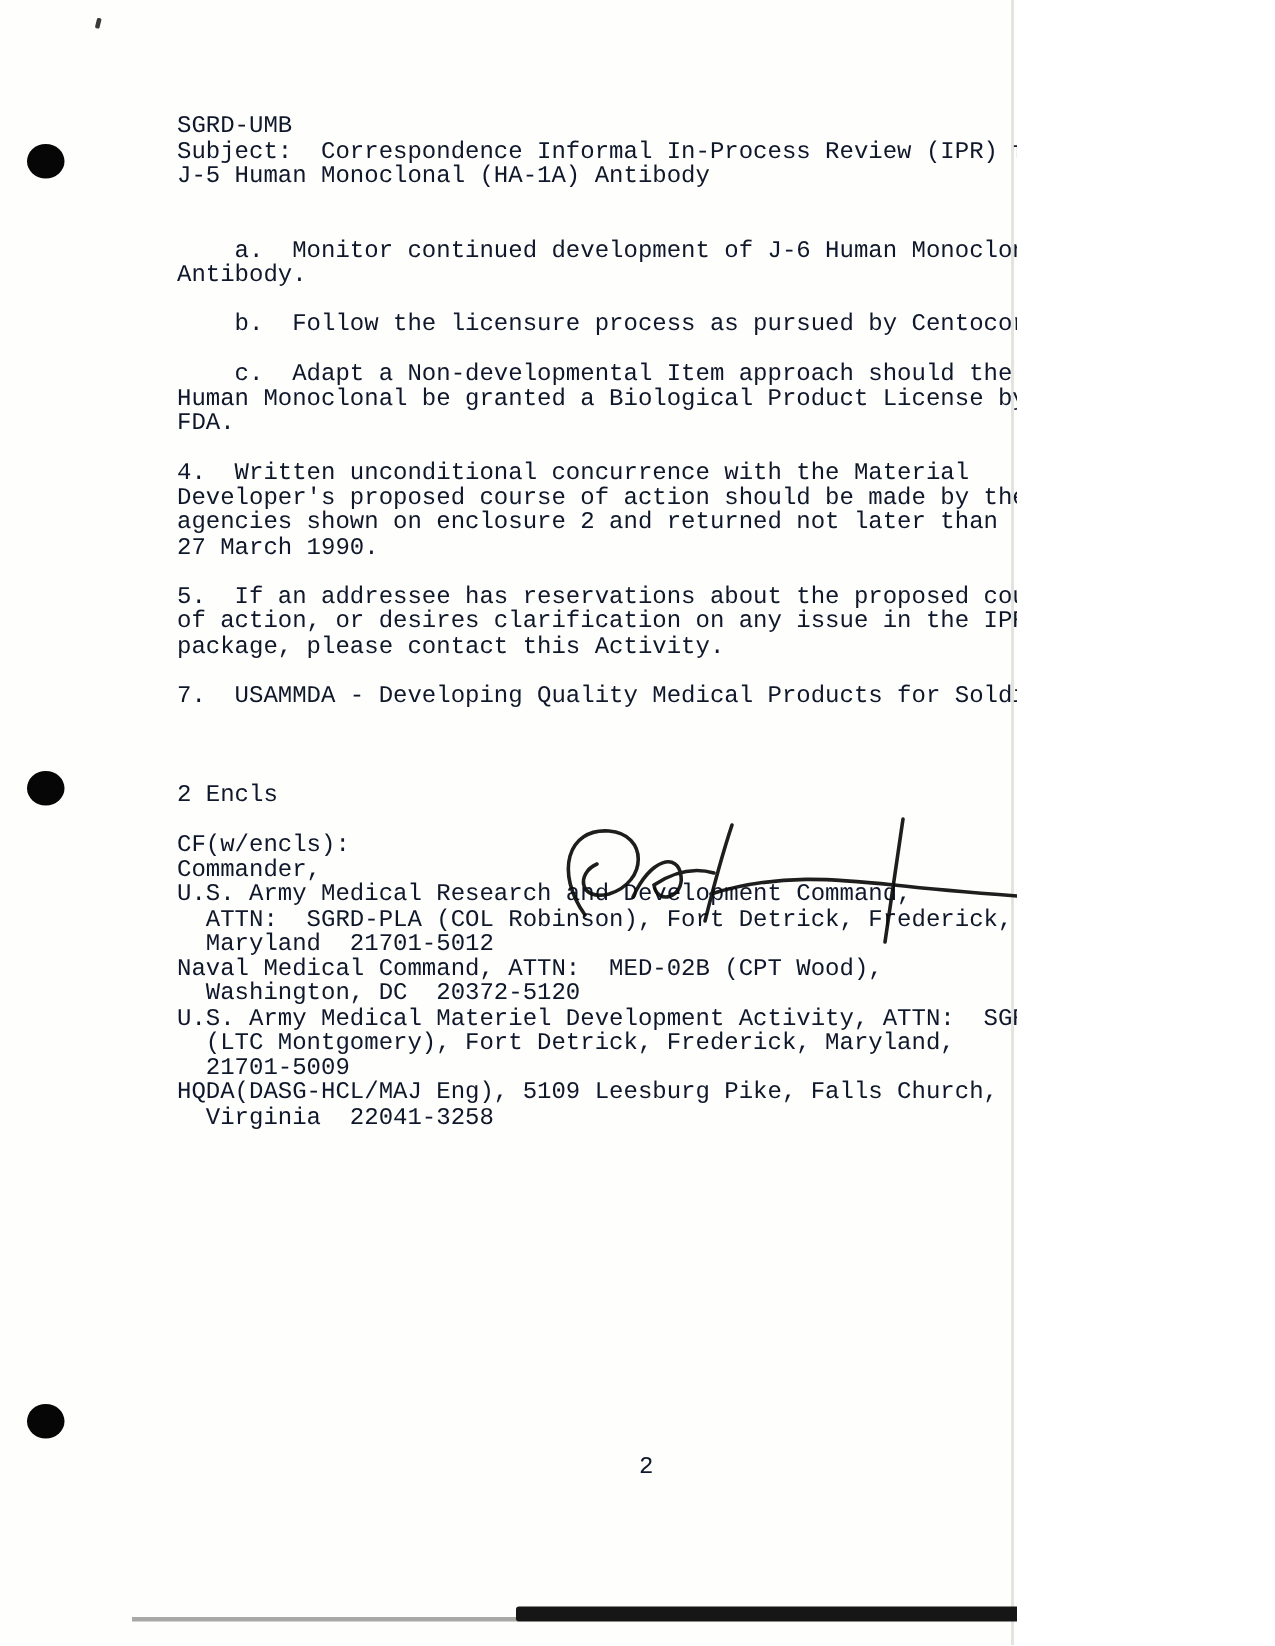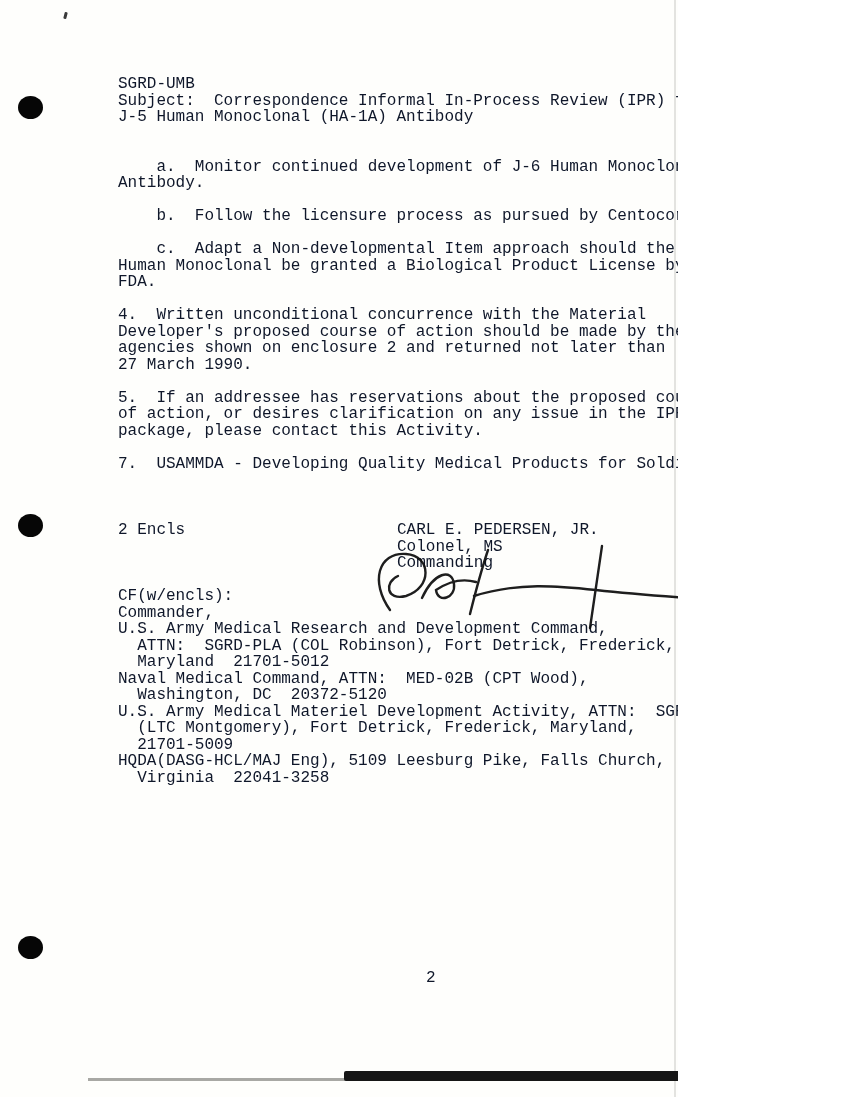--- a/index.html
+++ b/index.html
@@ -27,21 +27,21 @@
     position: absolute; left: 64px; top: 12px; width: 3px; height: 7px;
     background: #3a3a3a; transform: rotate(14deg); border-radius: 1px;
   }
   .content {
     position: absolute; left: 118px; top: 76px; width: 680px;
     font-size: 16px; line-height: 16.5px;
     letter-spacing: 0;
   }
   .blk { white-space: pre; margin: 0 0 16.5px 0; }
   .blk.after-header { margin-bottom: 33px; }
-  .sig-row { display: flex; margin-top: 50px; margin-bottom: 16.5px; gap: 12px; }
+  .sig-row { display: flex; margin-top: 50px; margin-bottom: 16.5px; }
   .encl { width: 267px; white-space: pre; }
   .sig-block { white-space: pre; }
   .signature-svg {
     position: absolute; left: 358px; top: 538px; width: 445px; height: 100px;
     pointer-events: none;
   }
   .page-number {
     position: absolute; left: 426px; top: 970px;
     font-size: 16px; line-height: 16.5px;
   }
@@ -81,23 +81,20 @@
 Developer's proposed course of action should be made by the
 agencies shown on enclosure 2 and returned not later than
 27 March 1990.</div>
     <div class="blk">5.  If an addressee has reservations about the proposed course
 of action, or desires clarification on any issue in the IPR
 package, please contact this Activity.</div>
     <div class="blk">7.  USAMMDA - Developing Quality Medical Products for Soldiers.</div>
 
     <div class="sig-row">
       <div class="encl">2 Encls</div>
-      <div class="sig-block">CARL E. PEDERSEN, JR.
-Colonel, MS
-Commanding</div>
     </div>
 
     <div class="blk">CF(w/encls):
 Commander,
 U.S. Army Medical Research and Development Command,
   ATTN:  SGRD-PLA (COL Robinson), Fort Detrick, Frederick,
   Maryland  21701-5012
 Naval Medical Command, ATTN:  MED-02B (CPT Wood),
   Washington, DC  20372-5120
 U.S. Army Medical Materiel Development Activity, ATTN:  SGRD-UMA

